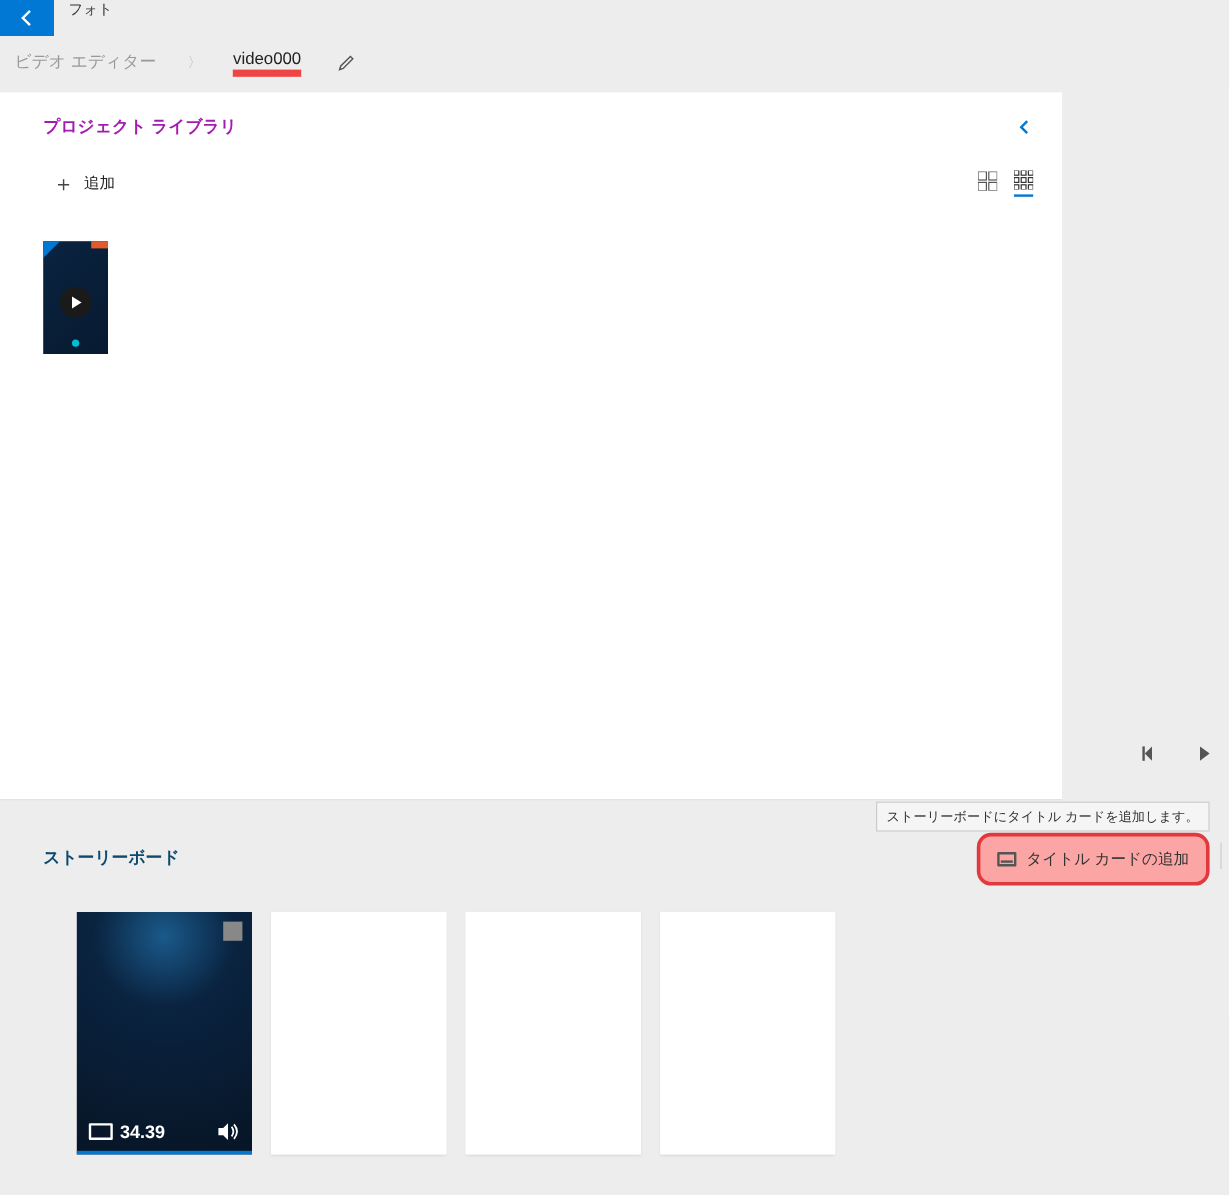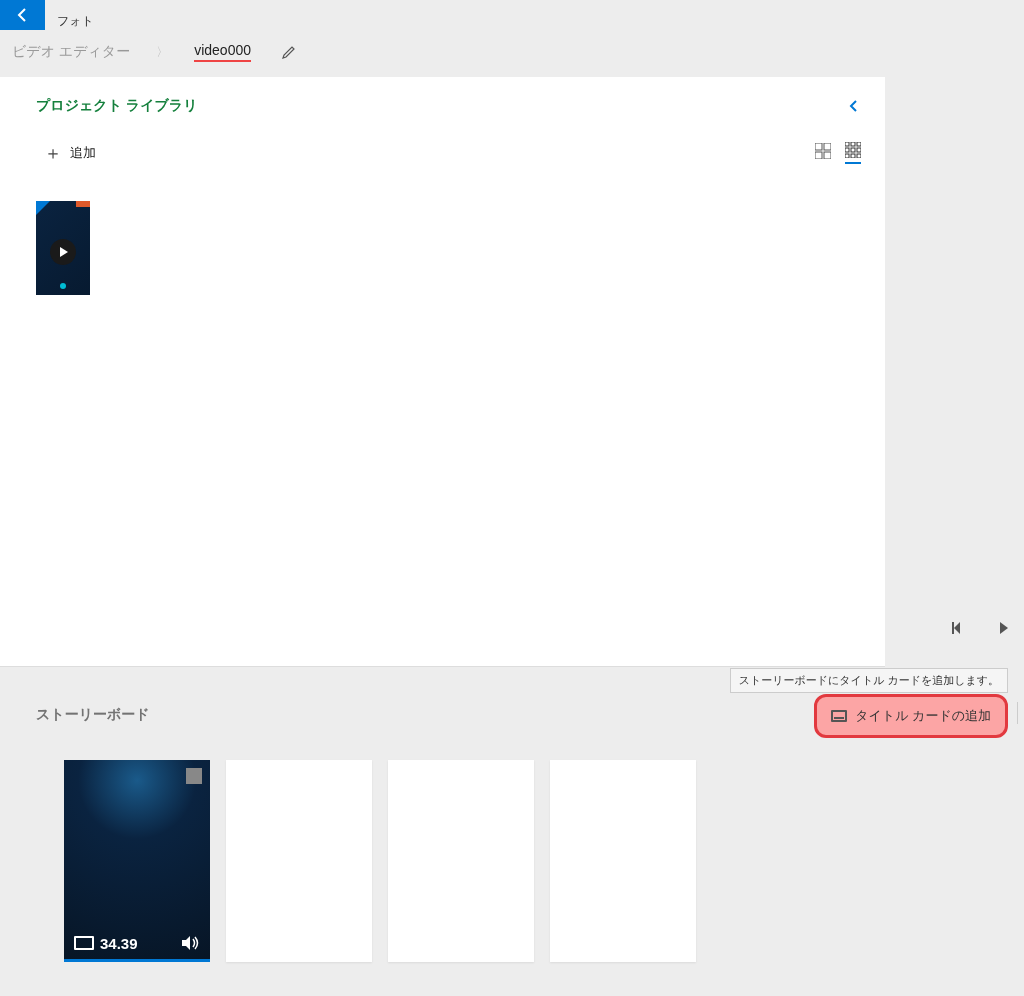--- a/index.html
+++ b/index.html
@@ -1,33 +1,33 @@
 <!DOCTYPE html>
 <html><head>
 <meta charset="utf-8">
 <style>
   * { box-sizing: border-box; margin: 0; padding: 0; font-family: "Yu Gothic UI", "Meiryo", sans-serif; }
   body { width: 1024px; height: 996px; background: #ededed; overflow: hidden; position: relative; }
 
   
-  .topbar { height: 30px; display: flex; align-items: flex-end; background: #ededed; }
+  .topbar { height: 30px; display: flex; align-items: flex-start; background: #ededed; }
   .back-btn { width: 45px; height: 30px; background: #0078d4; display: flex; align-items: center; justify-content: center; color: white; }
   .app-title { font-size: 12px; margin-left: 12px; color: #333; }
 
   
   .breadcrumb { display: flex; align-items: center; height: 44px; padding-left: 12px; gap: 26px; background: #ededed; }
   .crumb-inactive { color: #999; font-size: 14px; }
-  .crumb-active { color: #222; font-size: 14px; border-bottom: 2px solid #ef4444; padding-bottom: 2px; }
+  .crumb-active { color: #222; font-size: 14px; border-bottom: 6px solid #ef4444; padding-bottom: 2px; }
   .chevron { color: #bbb; font-size: 12px; }
   .edit-btn { color: #555; padding: 4px; }
 
   
   .main-panel { position: absolute; left: 0; top: 77px; width: 885px; height: 590px; background: white; border-bottom: 1px solid #ddd; }
   .panel-head { display: flex; align-items: center; justify-content: space-between; padding: 20px 24px 0 36px; }
-  .panel-title { font-weight: bold; font-size: 14px; color: #15803d; }
+  .panel-title { font-weight: bold; font-size: 14px; color: #a21caf; }
   .collapse-chev { color: #0078d4; font-size: 16px; font-weight: bold; }
 
   .panel-tools { display: flex; align-items: center; justify-content: space-between; padding: 26px 24px 0 44px; }
   .add-btn { display: flex; align-items: center; gap: 8px; color: #222; font-size: 13px; }
   .plus { font-size: 18px; color: #444; font-weight: 300; }
   .view-toggles { display: flex; gap: 14px; align-items: center; }
   .grid-icon-wrap { padding-bottom: 4px; }
   .grid-icon-wrap.active { border-bottom: 2px solid #0078d4; }
 
   
@@ -36,21 +36,21 @@
   .lib-thumb .corner2 { position:absolute; top:0; right:0; width:14px; height:6px; background:#e05a2b; }
   .lib-thumb .play { position:absolute; top:38px; left:14px; width:26px; height:26px; border-radius:50%; background:#1a1a1a; display:flex; align-items:center; justify-content:center; }
   .lib-thumb .play::after{ content:""; border-left:8px solid white; border-top:5px solid transparent; border-bottom:5px solid transparent; margin-left:2px;}
   .lib-thumb .dot { position:absolute; bottom:6px; left:50%; transform:translateX(-50%); width:6px; height:6px; border-radius:50%; background:#00bcd4; }
 
   
   .playctrls { position: absolute; right: 12px; top: 620px; display: flex; gap: 30px; }
   .nav-icon { color: #555; font-size: 16px; }
 
   
-  .storyboard-label { position: absolute; left: 36px; top: 706px; font-weight: bold; font-size: 14px; color: #737373; }
+  .storyboard-label { position: absolute; left: 36px; top: 706px; font-weight: bold; font-size: 14px; color: #0c4a6e; }
 
   
   .tooltip { position: absolute; right: 16px; top: 668px; background: #f5f5f5; border: 1px solid #ccc; padding: 4px 8px; font-size: 11px; color: #333; }
 
   
   .titlecard-btn { position: absolute; right: 16px; top: 694px; background: #fca5a5; border: 3px solid #e2393f; border-radius: 12px; padding: 10px 14px; display: flex; align-items: center; gap: 8px; font-size: 13px; color: #333; }
   .tc-icon { width: 16px; height: 12px; border: 2px solid #555; border-radius: 1px; position: relative; }
   .tc-icon::after { content:""; position:absolute; bottom:1px; left:1px; width:10px; height:2px; background:#555; }
   .more-sep { position:absolute; right:6px; top:702px; width:1px; height:22px; background:#ccc; }
 

